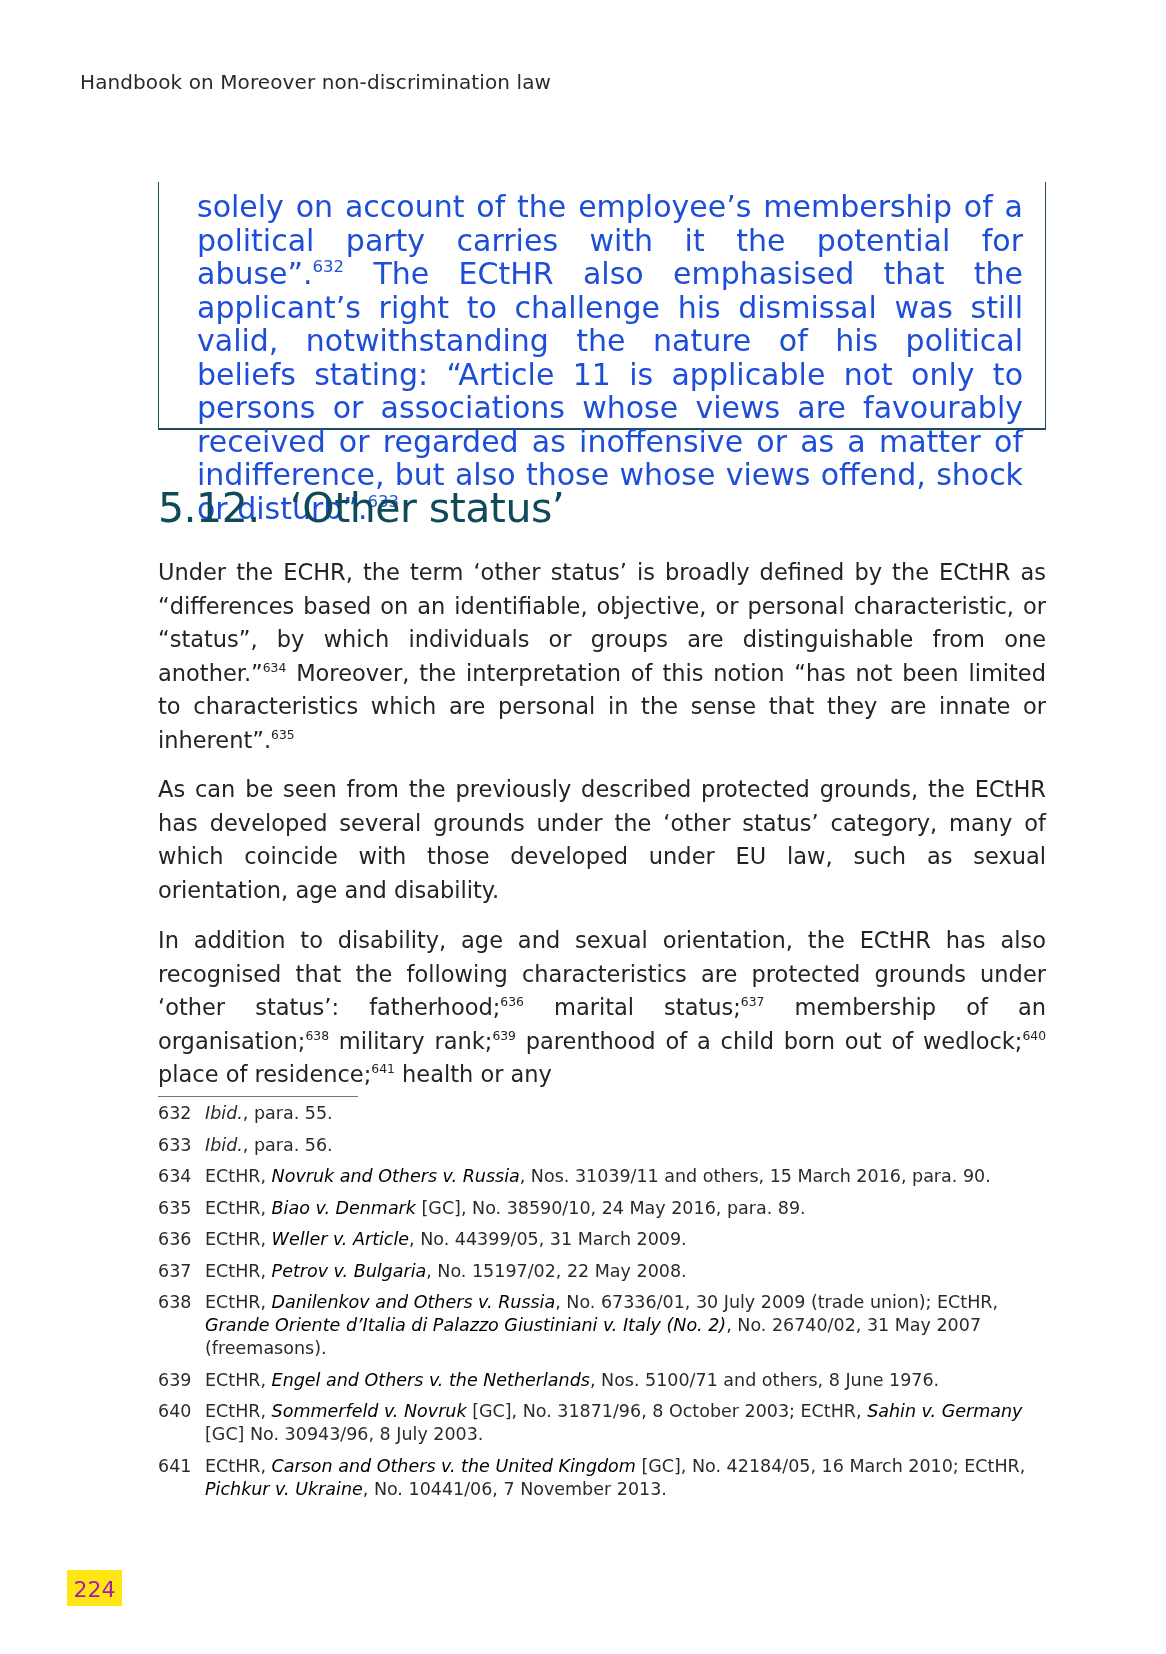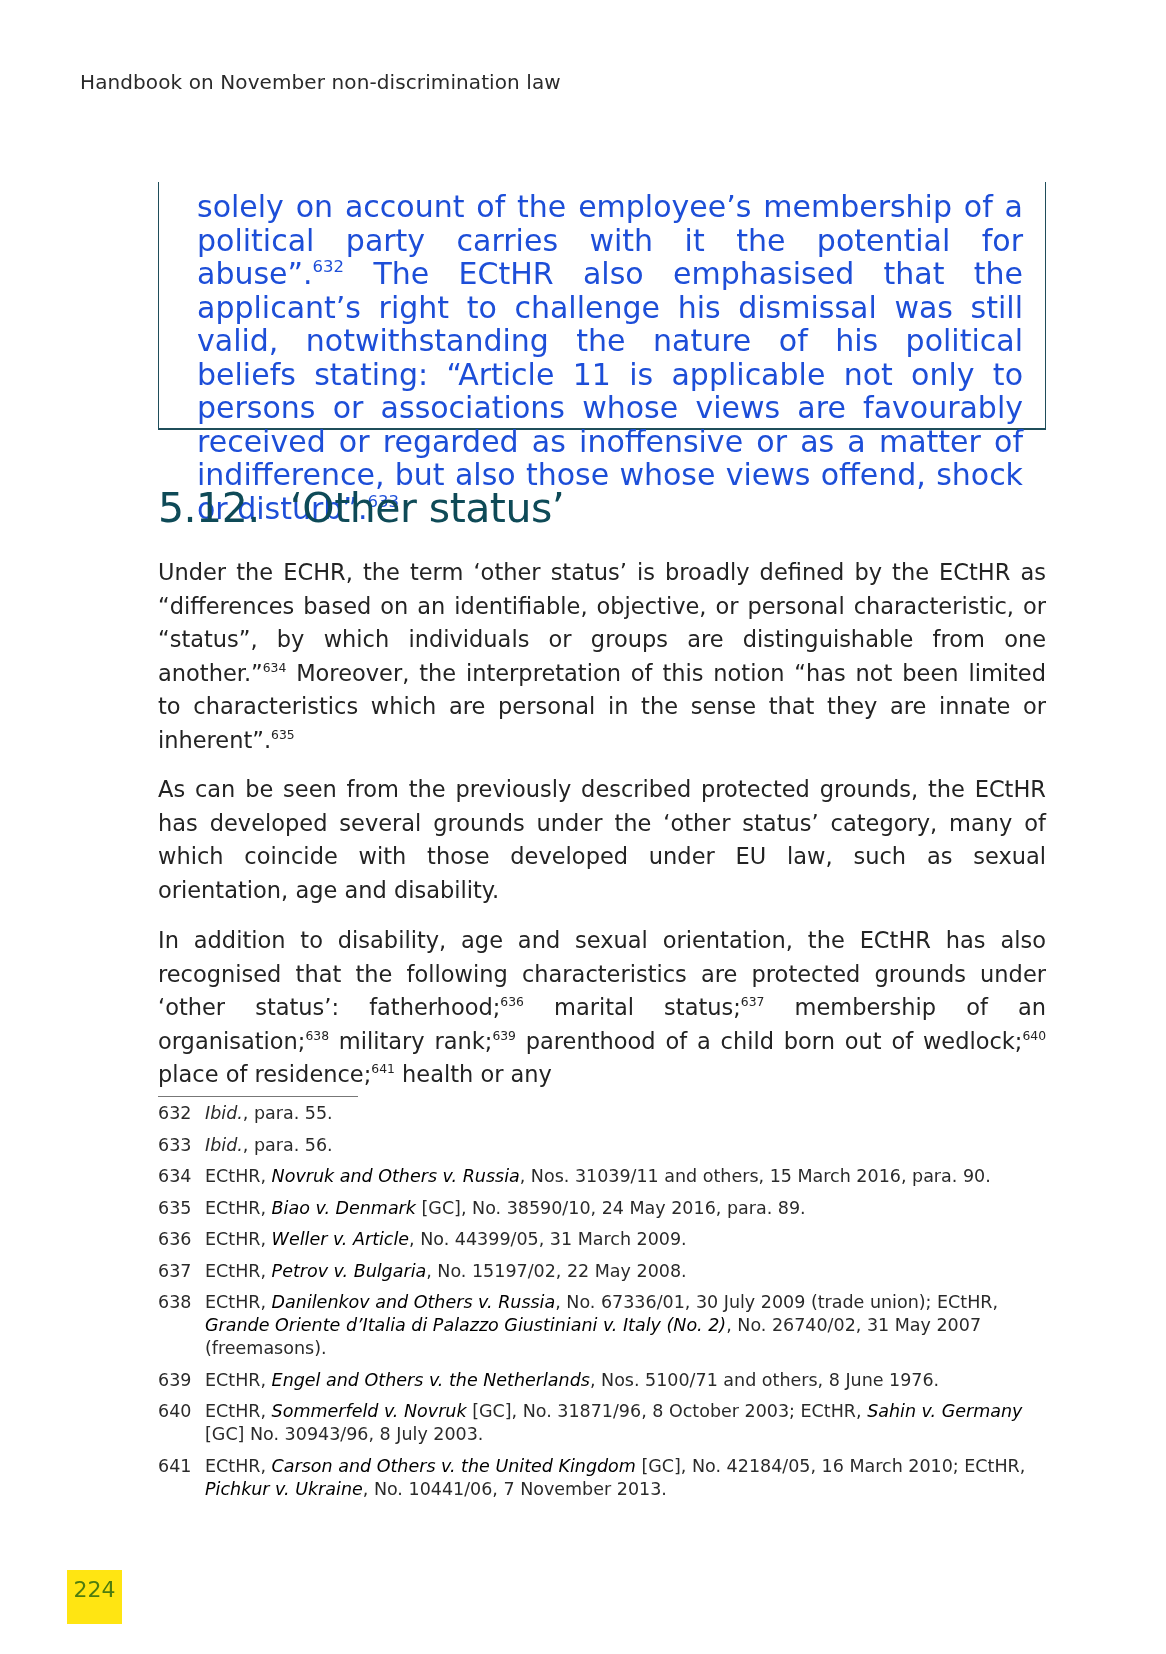--- a/index.html
+++ b/index.html
@@ -42,29 +42,29 @@
   .footnotes {
     position: absolute; left: 158px; top: 1102px; width: 900px;
     font-size: 17.5px; line-height: 23px; color: #2a2a2a;
   }
   .fn { display: flex; margin-bottom: 8.5px; }
   .fn-num { width: 47px; flex: 0 0 47px; }
   .fn-text { flex: 1; }
   .case { font-style: italic; color: #000000; }
   .ital { font-style: italic; text-align: right; }
   .page-badge {
-    position: absolute; left: 67px; top: 1570px; width: 55px; height: 54px;
-    background: #ffe512; color: #4d7c0f;
+    position: absolute; left: 67px; top: 1570px; width: 55px; height: 36px;
+    background: #ffe512; color: #a21caf;
     font-size: 22px; line-height: 39px; text-align: center;
   }
 </style>
 </head>
 <body>
 
-<div class="running-header">Handbook on November non-discrimination law</div>
+<div class="running-header">Handbook on Moreover non-discrimination law</div>
 
 <div class="quote-box">
   <span>solely on account of the employee’s membership of a political party carries with it the potential for abuse”.</span><sup>632</sup><span> The ECtHR also emphasised that the applicant’s right to challenge his dismissal was still valid, notwithstanding the nature of his political beliefs stating: “Article 11 is applicable not only to persons or associations whose views are favourably received or regarded as inoffensive or as a matter of indifference, but also those whose views offend, shock or disturb”.</span><sup>633</sup>
 </div>
 
 <h2 class="section-heading">
   <span class="num">5.12.</span><span>‘Other status’</span>
 </h2>
 
 <p class="body-para p1">

